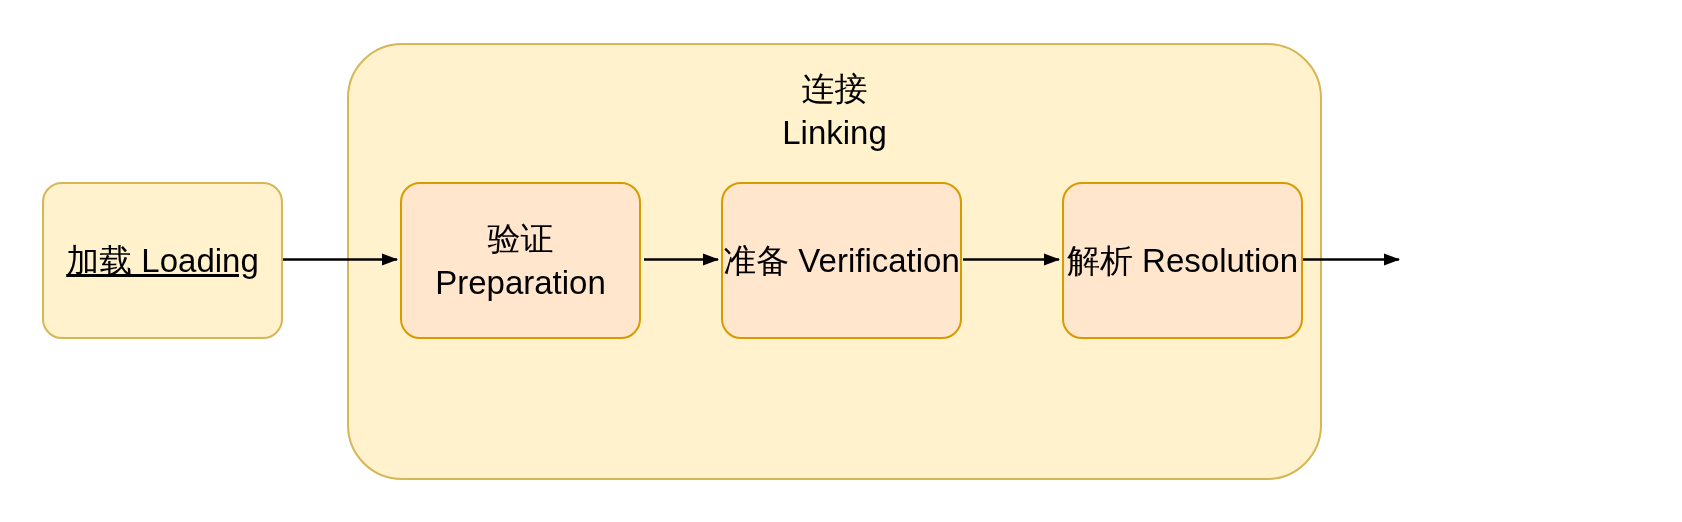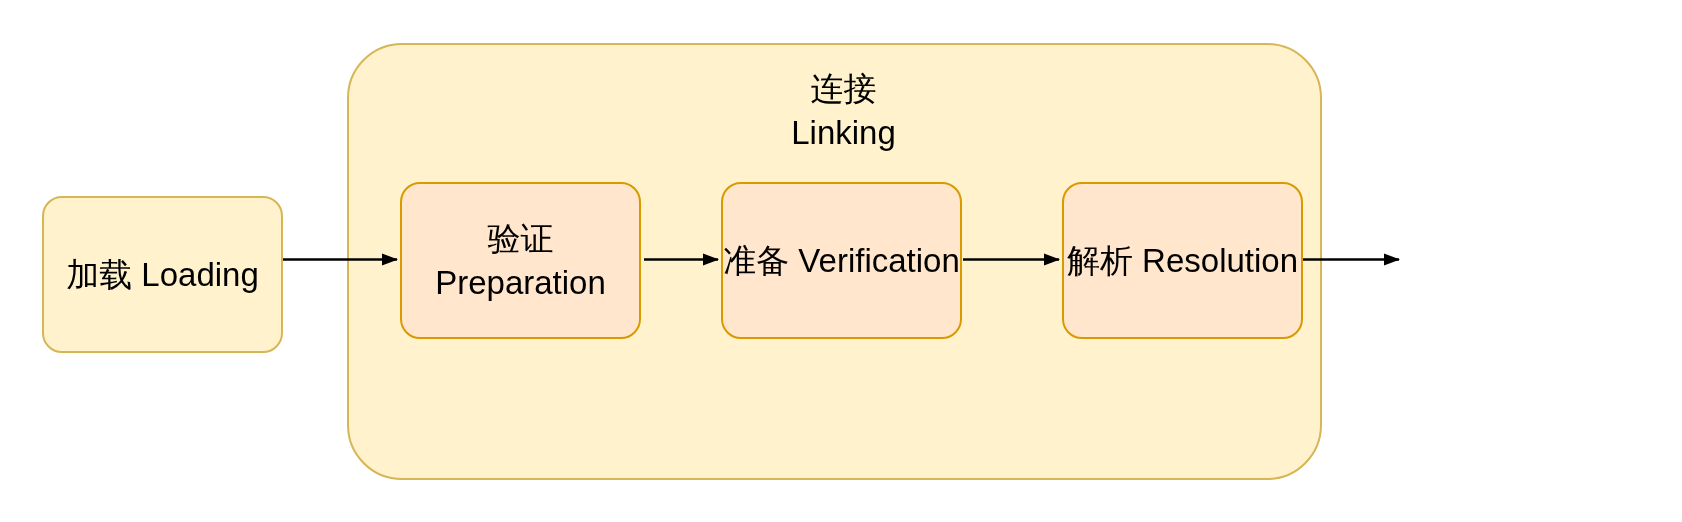--- a/index.html
+++ b/index.html
@@ -37,21 +37,20 @@
   }
   .group-title {
     position: absolute;
     left: 0;
     top: 22px;
     width: 100%;
     text-align: center;
     font-size: 33px;
     line-height: 44px;
     white-space: pre-line;
-    padding-left: 9px;
   }
   .node {
     position: absolute;
     width: 241px;
     height: 157px;
     box-sizing: border-box;
     border-radius: 20px;
     display: flex;
     align-items: center;
     justify-content: center;
@@ -61,21 +60,21 @@
   }
   .node-yellow {
     background: #fff2cc;
     border: 2px solid #d6b656;
   }
   .node-orange {
     background: #ffe6cc;
     border: 2px solid #d79b00;
   }
   .node-label { width: 100%; }
-  #node-loading        { left: 42px;   top: 196px; }
+  #node-loading        { left: 42px;   top: 182px; text-decoration: underline; }
   #node-verification   { left: 400px;  top: 182px; }
   #node-preparation    { left: 721px;  top: 182px; }
   #node-resolution     { left: 1062px; top: 182px; }
   #node-initialization { left: 1402px; top: 182px; }
 </style>
 </head>
 <body>
 
 <div class="canvas">
 

